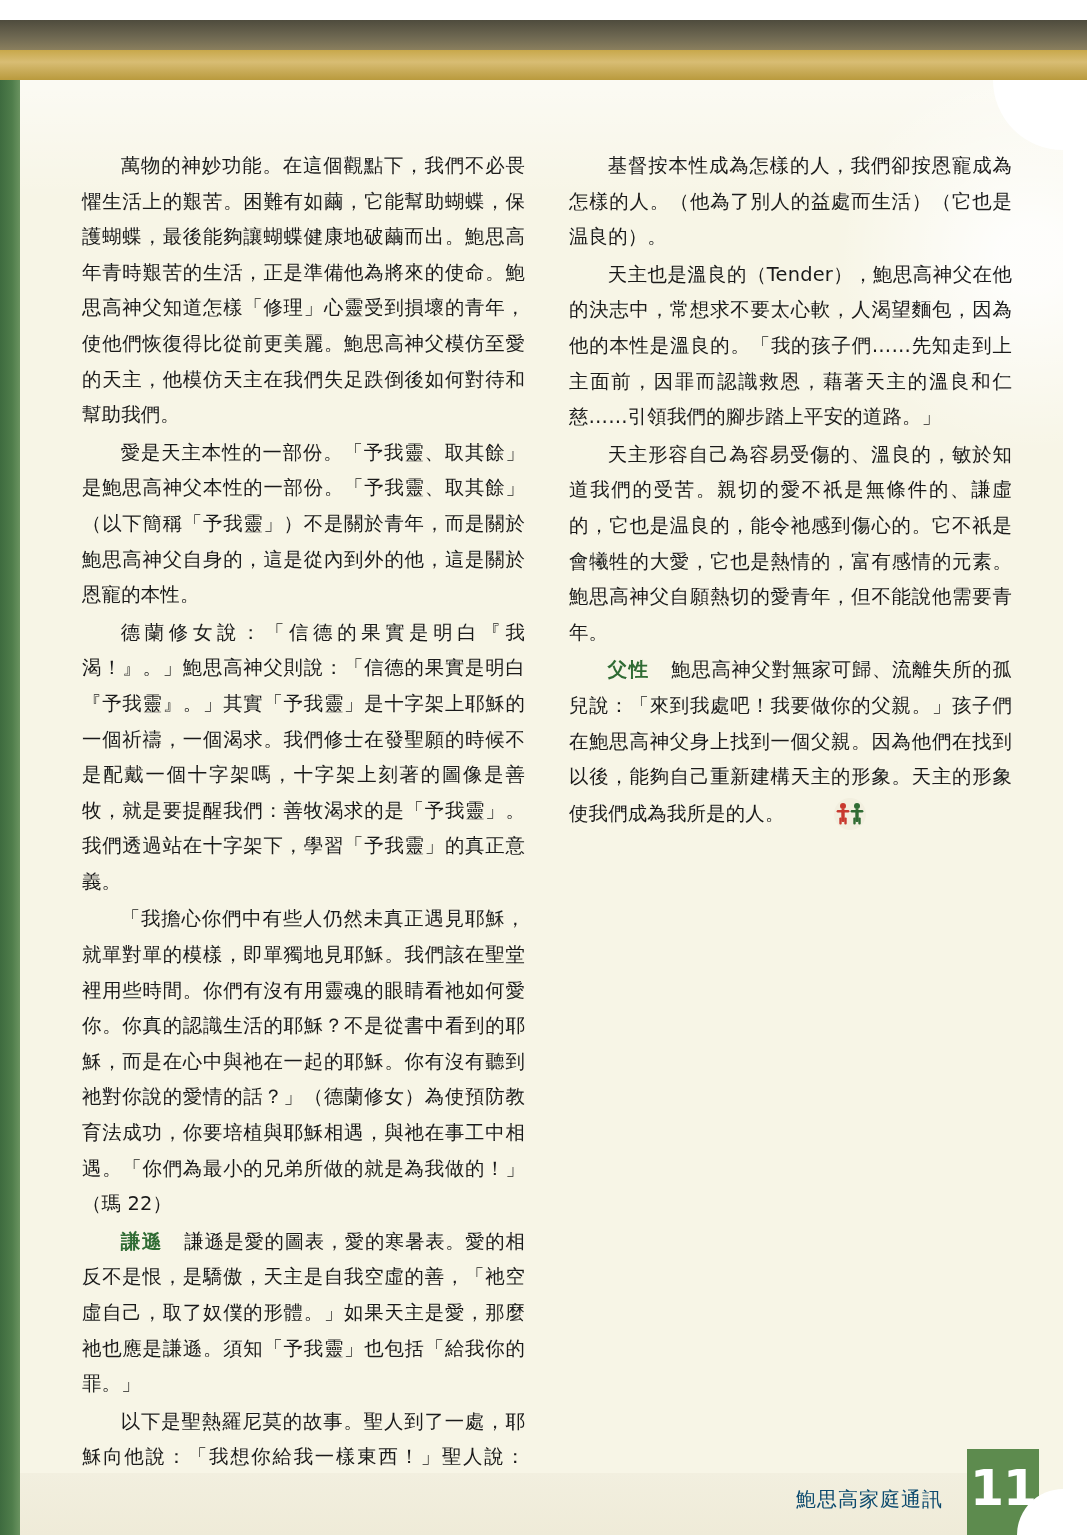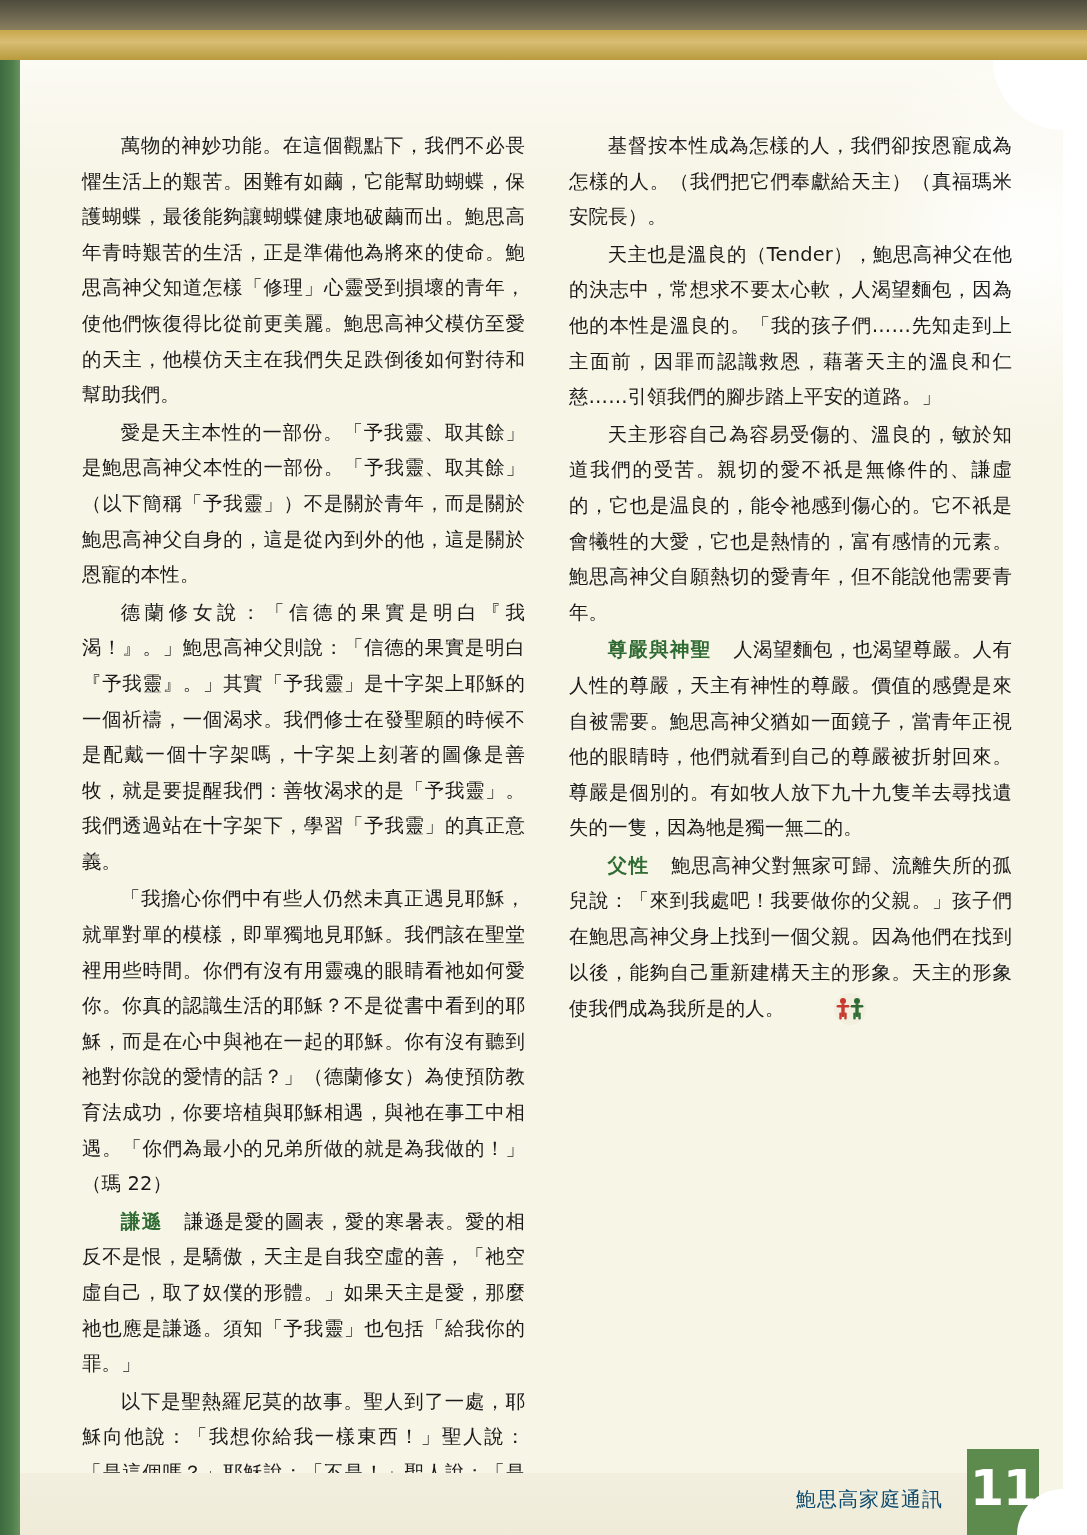--- a/index.html
+++ b/index.html
@@ -13,20 +13,21 @@
     font-family: "DejaVu Sans", sans-serif;
     position: relative;
     overflow: hidden;
   }
 
   
   .page {
     position: absolute;
     inset: 0;
     background: #ffffff;
+    margin-top: 20px;
   }
   .top-dark-bar {
     position: absolute;
     left: 0; top: 0;
     width: 1087px; height: 30px;
     background: linear-gradient(180deg, #4e4b3d 0%, #6d6751 55%, #8a7f5e 100%);
   }
   .top-gold-bar {
     position: absolute;
     left: 0; top: 30px;
@@ -181,26 +182,23 @@
       <p class="para">愛是天主本性的一部份。「予我靈、取其餘」是鮑思高神父本性的一部份。「予我靈、取其餘」（以下簡稱「予我靈」）不是關於青年，而是關於鮑思高神父自身的，這是從內到外的他，這是關於恩寵的本性。</p>
       <p class="para">德蘭修女說：「信德的果實是明白『我渴！』。」鮑思高神父則說：「信德的果實是明白『予我靈』。」其實「予我靈」是十字架上耶穌的一個祈禱，一個渴求。我們修士在發聖願的時候不是配戴一個十字架嗎，十字架上刻著的圖像是善牧，就是要提醒我們：善牧渴求的是「予我靈」。我們透過站在十字架下，學習「予我靈」的真正意義。</p>
       <p class="para">「我擔心你們中有些人仍然未真正遇見耶穌，就單對單的模樣，即單獨地見耶穌。我們該在聖堂裡用些時間。你們有沒有用靈魂的眼睛看祂如何愛你。你真的認識生活的耶穌？不是從書中看到的耶穌，而是在心中與祂在一起的耶穌。你有沒有聽到祂對你說的愛情的話？」（德蘭修女）為使預防教育法成功，你要培植與耶穌相遇，與祂在事工中相遇。「你們為最小的兄弟所做的就是為我做的！」（瑪 22）</p>
       <p class="para">
         <span class="lead">謙遜</span><span class="lead-sp"></span><span>謙遜是愛的圖表，愛的寒暑表。愛的相反不是恨，是驕傲，天主是自我空虛的善，「祂空虛自己，取了奴僕的形體。」如果天主是愛，那麼祂也應是謙遜。須知「予我靈」也包括「給我你的罪。」</span>
       </p>
       <p class="para">以下是聖熱羅尼莫的故事。聖人到了一處，耶穌向他說：「我想你給我一樣東西！」聖人說：「是這個嗎？」耶穌說：「不是！」聖人說：「是那個嗎？」耶穌說：「不是！」聖人問：「那麼你要的是什麼呢？」耶穌說：「給我你的罪！」</p>
     </div>
 
     <div class="col">
-      <p class="para">基督按本性成為怎樣的人，我們卻按恩寵成為怎樣的人。（我們把它們奉獻給天主）（真福瑪米安院長）。</p>
+      <p class="para">基督按本性成為怎樣的人，我們卻按恩寵成為怎樣的人。（他為了別人的益處而生活）（它也是温良的）。</p>
       <p class="para">天主也是溫良的（Tender），鮑思高神父在他的決志中，常想求不要太心軟，人渴望麵包，因為他的本性是溫良的。「我的孩子們……先知走到上主面前，因罪而認識救恩，藉著天主的溫良和仁慈……引領我們的腳步踏上平安的道路。」</p>
       <p class="para">天主形容自己為容易受傷的、溫良的，敏於知道我們的受苦。親切的愛不祇是無條件的、謙虛的，它也是温良的，能令祂感到傷心的。它不祇是會犧牲的大愛，它也是熱情的，富有感情的元素。鮑思高神父自願熱切的愛青年，但不能說他需要青年。</p>
-      <p class="para">
-        <span class="lead">尊嚴與神聖</span><span class="lead-sp"></span><span>人渴望麵包，也渴望尊嚴。人有人性的尊嚴，天主有神性的尊嚴。價值的感覺是來自被需要。鮑思高神父猶如一面鏡子，當青年正視他的眼睛時，他們就看到自己的尊嚴被折射回來。尊嚴是個別的。有如牧人放下九十九隻羊去尋找遺失的一隻，因為牠是獨一無二的。</span>
-      </p>
       <p class="para">
         <span class="lead">父性</span><span class="lead-sp"></span><span>鮑思高神父對無家可歸、流離失所的孤兒說：「來到我處吧！我要做你的父親。」孩子們在鮑思高神父身上找到一個父親。因為他們在找到以後，能夠自己重新建構天主的形象。天主的形象使我們成為我所是的人。</span><span class="end-icon">
           <svg width="34" height="34" viewBox="0 0 34 34">
             <circle cx="17" cy="17" r="16" fill="#f2efdf"></circle>
             <g fill="#c8392f">
               <circle cx="10" cy="9" r="3"></circle>
               <rect x="8.3" y="12" width="3.4" height="13" rx="1.2"></rect>
               <rect x="3.6" y="13" width="12.8" height="2.6" rx="1.3"></rect>
               <rect x="6.3" y="20.5" width="2.4" height="7" rx="1"></rect>
               <rect x="11.3" y="20.5" width="2.4" height="7" rx="1"></rect>

